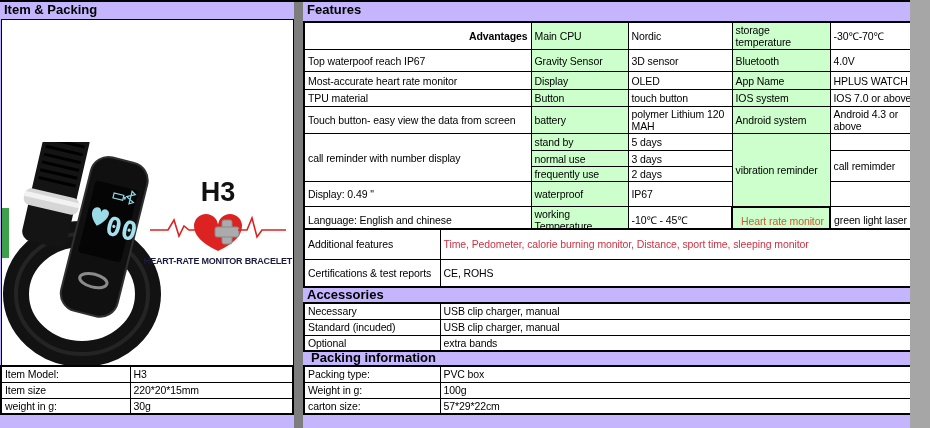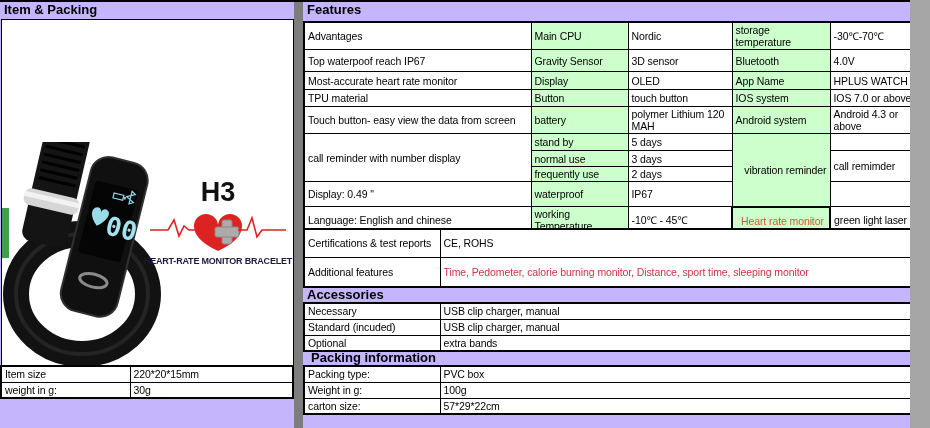--- a/index.html
+++ b/index.html
@@ -2,22 +2,22 @@
 <html><head>
 <meta charset="utf-8">
 <style>
   html,body{margin:0;padding:0;}
   body{background:#a6a6a6;font-family:"Liberation Sans",sans-serif;}
   .page{position:relative;width:910px;height:428px;background:#c4b5fd;overflow:hidden;border-top:2px solid #000;box-sizing:border-box;}
   .section-header{font-weight:bold;font-size:13px;color:#000;line-height:14px;padding-left:4px;white-space:nowrap;}
   table{border-collapse:collapse;table-layout:fixed;}
   td{border:1px solid #000;background:#fff;font-size:10.5px;color:#000;padding:1px 3px;vertical-align:middle;overflow:hidden;letter-spacing:-0.1px;line-height:1.15;}
   .green{background:#ccffcc;}
-  .bold{font-weight:normal;}
-  .center{text-align:right;}
+  .bold{font-weight:bold;text-align:right;}
+  .center{text-align:left;}
   .outer{border:2px solid #000;}
   .thickcell{border:2px solid #000;padding-left:8px;}
   .left-panel{position:absolute;left:0;top:0;width:294px;height:428px;}
   .right-panel{position:absolute;left:303px;top:0;width:627px;height:428px;}
   .divider{position:absolute;left:294px;top:0;width:9px;height:428px;background:#7d7d7d;}
   .photo-box{position:absolute;left:1px;top:17px;width:291px;height:346px;background:#fff;border:1px solid #000;overflow:hidden;}
   .green-strip{position:absolute;left:0;top:188px;width:7px;height:50px;background:#3da04a;}
   .bracelet{position:absolute;left:-4px;top:122px;}
   .logo-block{position:absolute;left:138px;top:158px;width:156px;text-align:center;}
   .logo-title{font-size:27px;font-weight:bold;color:#111;line-height:28px;}
@@ -93,20 +93,24 @@
       </div>
     </div>
 
     <table class="item-table outer" style="left:0;top:363px;width:292px;">
       <colgroup>
           <col style="width:129px">
           <col style="width:163px">
         </colgroup>
       <tbody>
       <tr style="height:16px">
+        <td>Item Model:</td>
+        <td>H3</td>
+      </tr>
+      <tr style="height:16px">
         <td>Item size</td>
         <td>220*20*15mm</td>
       </tr>
       <tr style="height:16px">
         <td>weight in g:</td>
         <td>30g</td>
       </tr>
     </tbody>
       </table>
   </div>
@@ -191,27 +195,27 @@
       </tr>
     </tbody>
       </table>
 
     <table class="abs outer" style="left:0;top:226px;width:627px;">
       <colgroup>
           <col style="width:136px">
           <col style="width:491px">
         </colgroup>
       <tbody>
-          <tr style="height:28px">
+          <tr style="height:30px">
+        <td>Additional features</td>
+        <td class="red-text">Time, Pedometer, calorie burning monitor, Distance, sport time, sleeping monitor</td>
+      </tr>
+      <tr style="height:28px">
         <td>Certifications &amp; test reports</td>
         <td>CE, ROHS</td>
-      </tr>
-      <tr style="height:30px">
-        <td>Additional features</td>
-        <td class="red-text">Time, Pedometer, calorie burning monitor, Distance, sport time, sleeping monitor</td>
       </tr>
     </tbody>
       </table>
 
     <div class="section-header abs" style="left:0;top:286px;">Accessories</div>
 
     <table class="abs outer" style="left:0;top:300px;width:627px;">
       <colgroup>
           <col style="width:136px">
           <col style="width:491px">

